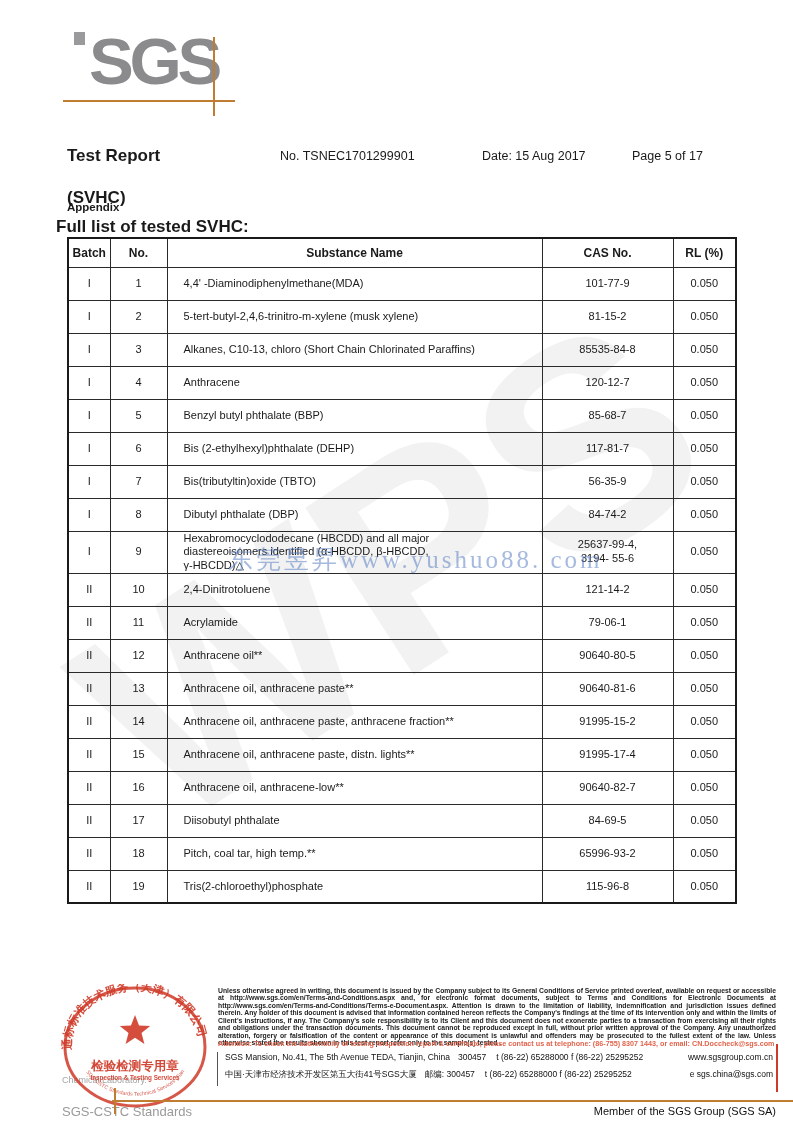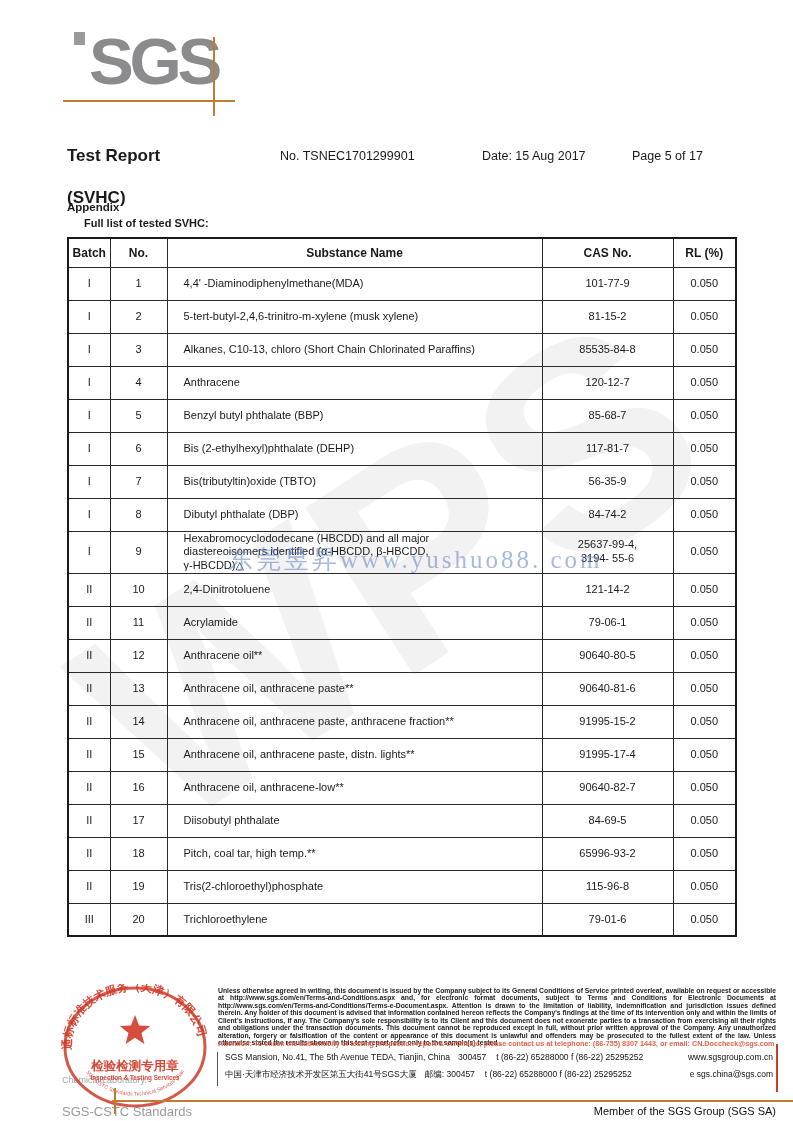--- a/index.html
+++ b/index.html
@@ -16,21 +16,21 @@
   .logo-hline { position:absolute; left:63px; top:100px; width:172px; height:2px; background:#c07c30; }
   .logo-vline { position:absolute; left:213px; top:37px; width:2px; height:79px; background:#c07c30; }
   .logo-artifact { position:absolute; left:74px; top:32px; width:11px; height:13px; background:#9a9a9c; }
   
   .title1 { position:absolute; left:67px; top:146px; font-size:17px; font-weight:bold; }
   .title2 { position:absolute; left:67px; top:188px; font-size:17px; font-weight:bold; }
   .report-no { position:absolute; left:280px; top:149px; font-size:12.5px; }
   .report-date { position:absolute; left:482px; top:149px; font-size:12.5px; }
   .report-page { position:absolute; left:632px; top:149px; font-size:12.5px; }
   .appendix { position:absolute; left:67px; top:201px; font-size:11.5px; font-weight:bold; }
-  .fulllist { position:absolute; left:84px; top:217px; font-size:11px; font-weight:bold; }
+  .fulllist { position:absolute; left:56px; top:217px; font-size:17px; font-weight:bold; }
   
   .tbl-wrap { position:absolute; left:67px; top:237px; z-index:2; }
   table { border-collapse:collapse; table-layout:fixed; width:668px; border:2px solid #1a1a1a; background:transparent; }
   th, td { border:1px solid #2a2a2a; vertical-align:middle; }
   th { height:29px; font-size:12px; font-weight:bold; text-align:center; }
   tbody tr { height:33px; }
   td { font-size:11px; text-align:center; white-space:pre-line; line-height:1.25; }
   td.c2 { text-align:left; padding-left:16px; padding-right:2px; }
   
   .wm-gray {
@@ -236,27 +236,20 @@
             <td class="c1">18</td>
             <td class="c2">Pitch, coal tar, high temp.**</td>
             <td class="c3">65996-93-2</td>
             <td class="c4">0.050</td>
           </tr>
           <tr>
             <td class="c0">II</td>
             <td class="c1">19</td>
             <td class="c2">Tris(2-chloroethyl)phosphate</td>
             <td class="c3">115-96-8</td>
-            <td class="c4">0.050</td>
-          </tr>
-          <tr>
-            <td class="c0">III</td>
-            <td class="c1">20</td>
-            <td class="c2">Trichloroethylene</td>
-            <td class="c3">79-01-6</td>
             <td class="c4">0.050</td>
           </tr>
         </tbody>
     </table>
   </div>
 
   <div class="wm-blue">东莞昱昇www.yushuo88. com</div>
 
   <svg class="stamp" width="150" height="130" viewBox="0 0 150 130">
     <ellipse cx="75" cy="63" rx="70" ry="59" fill="none" stroke="#cf3a28" stroke-width="3" opacity="0.85"></ellipse>

